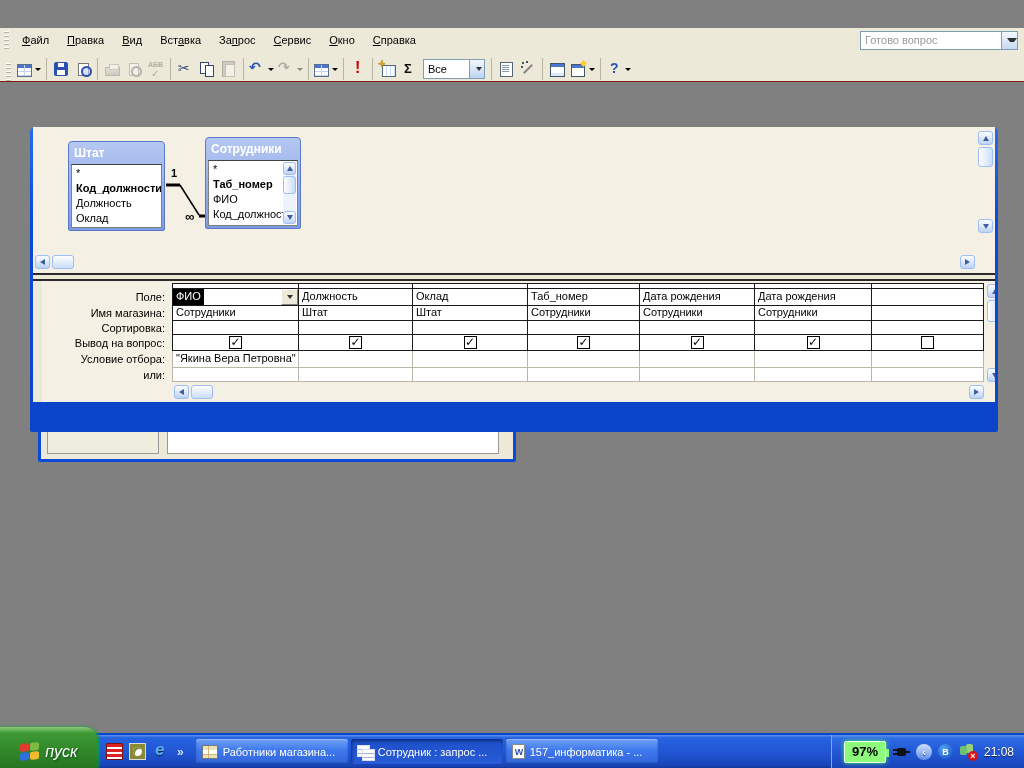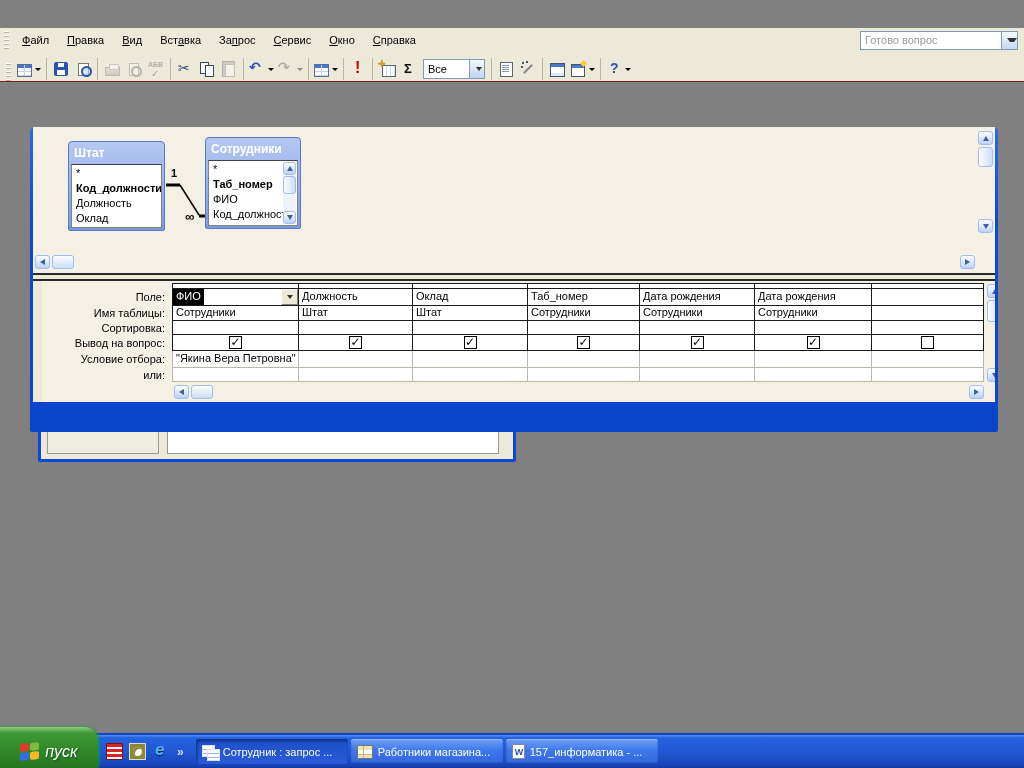--- a/index.html
+++ b/index.html
@@ -382,21 +382,21 @@
                 </span>
               </div>
               <div class="gc" style="width: 114px; height: 17px; line-height: 15px;">Должность</div>
               <div class="gc" style="width: 115px; height: 17px; line-height: 15px;">Оклад</div>
               <div class="gc" style="width: 112px; height: 17px; line-height: 15px;">Таб_номер</div>
               <div class="gc" style="width: 115px; height: 17px; line-height: 15px;">Дата рождения</div>
               <div class="gc" style="width: 117px; height: 17px; line-height: 15px;">Дата рождения</div>
               <div class="gc" style="width: 112px; height: 17px; line-height: 15px;"></div>
             </div>
             <div class="gr dark">
-              <div class="gl" style="height: 15px; line-height: 15px;">Имя таблицы:</div>
+              <div class="gl" style="height: 15px; line-height: 15px;">Имя магазина:</div>
               <div class="gc c0" style="width: 127px; height: 15px; line-height: 13px;">Сотрудники</div>
               <div class="gc" style="width: 114px; height: 15px; line-height: 13px;">Штат</div>
               <div class="gc" style="width: 115px; height: 15px; line-height: 13px;">Штат</div>
               <div class="gc" style="width: 112px; height: 15px; line-height: 13px;">Сотрудники</div>
               <div class="gc" style="width: 115px; height: 15px; line-height: 13px;">Сотрудники</div>
               <div class="gc" style="width: 117px; height: 15px; line-height: 13px;">Сотрудники</div>
               <div class="gc" style="width: 112px; height: 15px; line-height: 13px;"></div>
             </div>
             <div class="gr dark">
               <div class="gl" style="height: 14px; line-height: 14px;">Сортировка:</div>
@@ -488,28 +488,36 @@
         </span>
       <span>пуск</span>
     </div>
     <div class="qlaunch" id="quick-launch">
         <span class="ql i-floppy-icon"></span>
         <span class="ql i-scheduler-icon"></span>
         <span class="ql i-ie-icon"></span>
         <span class="ovf">»</span>
       </div>
     <div class="tbtns" id="task-buttons">
+        <div class="tb">
+          <span class="tico i-table-icon"></span>
+          <span class="lbl">Работники магазина...</span>
+        </div>
         <div class="tb active">
           <span class="tico i-query-icon"></span>
           <span class="lbl">Сотрудник : запрос ...</span>
         </div>
         <div class="tb">
-          <span class="tico i-table-icon"></span>
-          <span class="lbl">Работники магазина...</span>
-        </div>
-        <div class="tb">
           <span class="tico i-word-icon"></span>
           <span class="lbl">157_информатика - ...</span>
         </div>
       </div>
+    <div class="tray">
+      <span class="battery">97%</span>
+      <span class="ql i-power-plug-icon"></span>
+      <span class="chev">‹</span>
+      <span class="i-bluetooth-icon"></span>
+      <span class="i-network-offline-icon"></span>
+      <span class="clock">21:08</span>
+    </div>
   </div>
 
 </div>
 
 </body></html>

